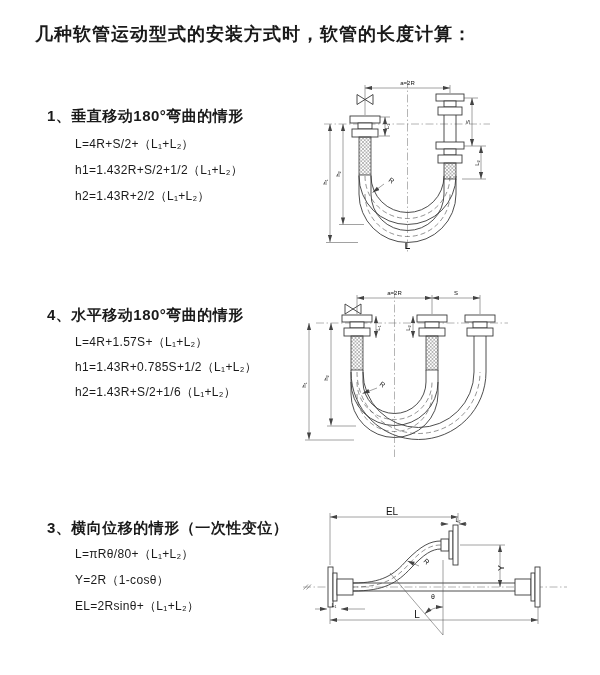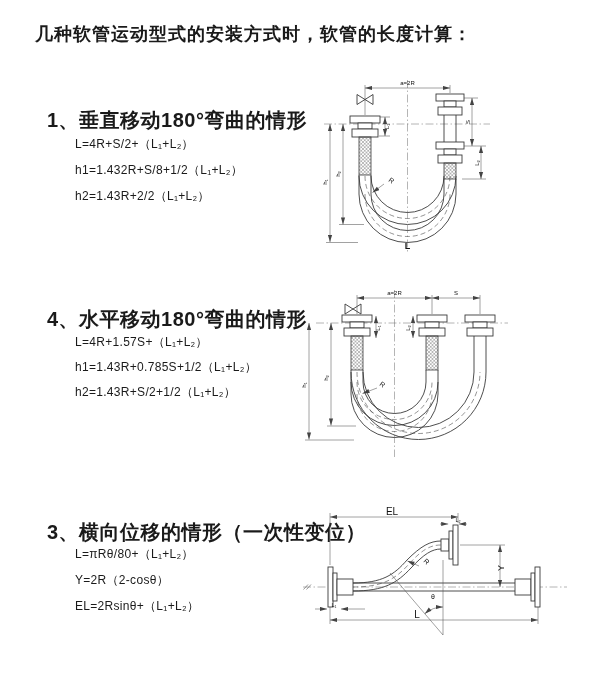--- a/index.html
+++ b/index.html
@@ -2,50 +2,50 @@
 <html><head>
 <meta charset="utf-8">
 <style>
   html,body{margin:0;padding:0;}
   body{
     width:600px;height:675px;background:#ffffff;position:relative;overflow:hidden;
     font-family:"Liberation Sans","DejaVu Sans",sans-serif;color:#1a1a1a;
   }
   .abs{position:absolute;white-space:nowrap;}
   .title{left:35px;top:22px;font-size:18px;font-weight:600;letter-spacing:1px;}
-  .heading{font-size:20px;font-weight:600;letter-spacing:0.5px;left:47px;}
+  .heading{font-size:15px;font-weight:600;letter-spacing:0.5px;left:47px;}
   .formula{font-size:12px;letter-spacing:0.3px;left:75px;}
   svg{position:absolute;overflow:visible;}
   svg text{fill:#111;font-family:"Liberation Sans","DejaVu Sans",sans-serif;}
   .geo{stroke:#3a3a3a;stroke-width:0.9;fill:none;}
   .geo rect{fill:#ffffff;}
   .hx rect{stroke:#3a3a3a;stroke-width:0.8;}
   .dim{stroke:#555;stroke-width:0.55;fill:none;}
   .cl{stroke:#777;stroke-width:0.55;fill:none;stroke-dasharray:8 2.5 1.5 2.5;}
   .dash{stroke-dasharray:5 3;}
   .lbl{font-size:6px;}
 </style>
 </head>
 <body>
 
 <div class="abs title">几种软管运动型式的安装方式时，软管的长度计算：</div>
 
 <div class="abs heading" style="top:107px">1、垂直移动180°弯曲的情形</div>
 <div class="abs formula" style="top:136px">L=4R+S/2+（L₁+L₂）</div>
-<div class="abs formula" style="top:162px">h1=1.432R+S/8+1/2（L₁+L₂）</div>
+<div class="abs formula" style="top:162px">h1=1.432R+S/2+1/2（L₁+L₂）</div>
 <div class="abs formula" style="top:188px">h2=1.43R+2/2（L₁+L₂）</div>
 
 <div class="abs heading" style="top:306px">4、水平移动180°弯曲的情形</div>
 <div class="abs formula" style="top:334px">L=4R+1.57S+（L₁+L₂）</div>
 <div class="abs formula" style="top:359px">h1=1.43R+0.785S+1/2（L₁+L₂）</div>
-<div class="abs formula" style="top:384px">h2=1.43R+S/2+1/2（L₁+L₂）</div>
+<div class="abs formula" style="top:384px">h2=1.43R+S/2+1/6（L₁+L₂）</div>
 
 <div class="abs heading" style="top:519px">3、横向位移的情形（一次性变位）</div>
 <div class="abs formula" style="top:546px">L=πRθ/80+（L₁+L₂）</div>
-<div class="abs formula" style="top:572px">Y=2R（2-cosθ）</div>
+<div class="abs formula" style="top:572px">Y=2R（1-cosθ）</div>
 <div class="abs formula" style="top:598px">EL=2Rsinθ+（L₁+L₂）</div>
 
 <svg style="left:300px;top:72px" width="230" height="185" viewBox="0 0 230 185">
   <defs>
     <marker id="ae" markerWidth="8" markerHeight="5" refX="7.4" refY="2.5" orient="auto" markerUnits="userSpaceOnUse">
       <path d="M0.4,0.4 L7.4,2.5 L0.4,4.6 Z" fill="#444"></path>
     </marker>
     <marker id="as" markerWidth="8" markerHeight="5" refX="0.4" refY="2.5" orient="auto" markerUnits="userSpaceOnUse">
       <path d="M7.4,0.4 L0.4,2.5 L7.4,4.6 Z" fill="#444"></path>
     </marker>

